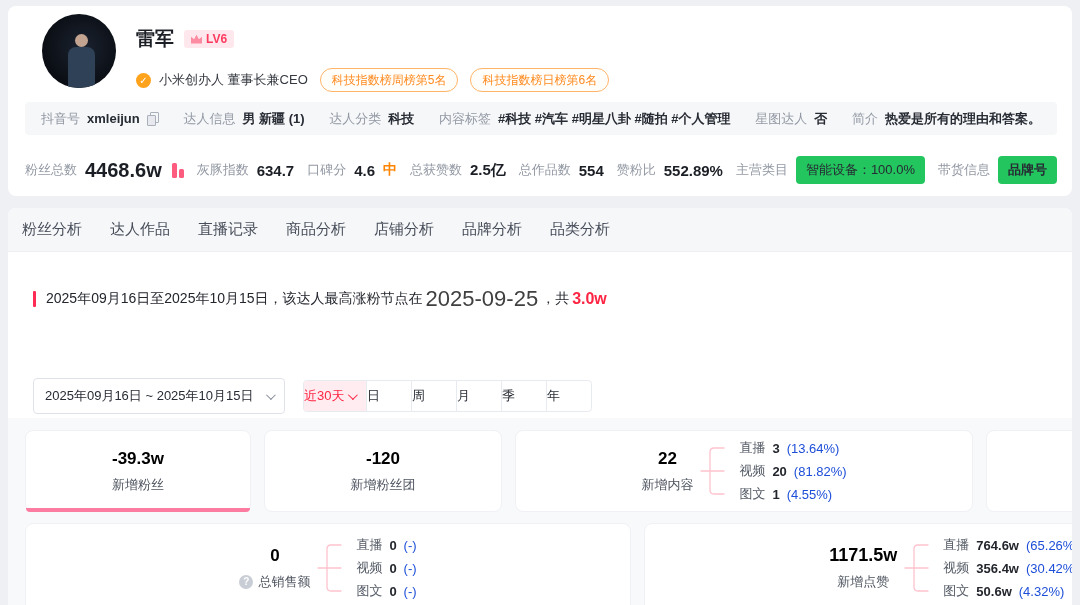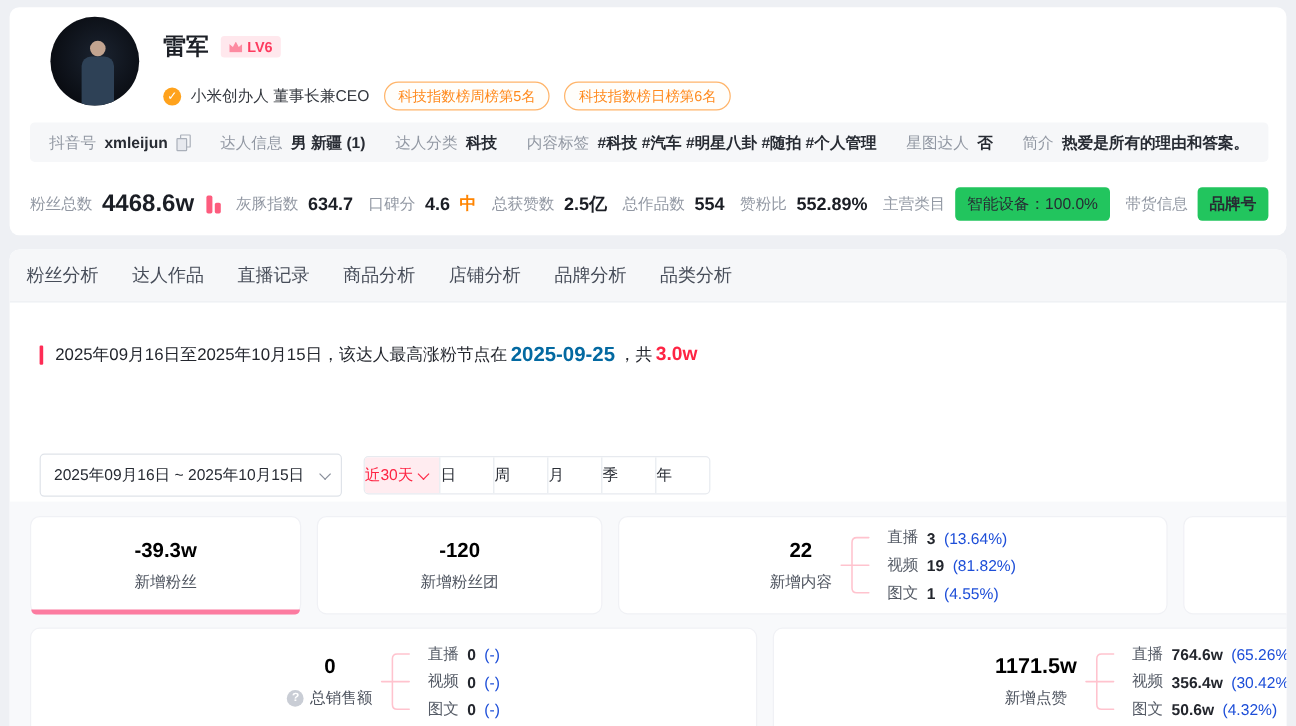--- a/index.html
+++ b/index.html
@@ -42,21 +42,21 @@
   .gray-pill.bold { font-weight:bold; }
 
   
   .main-card { position:absolute; left:8px; top:208px; width:1064px; height:397px; background:#fff; border-radius:8px 8px 0 0; overflow:hidden; }
   .tabbar { display:flex; background:#f6f7f9; border-bottom:1px solid #edeff3; height:44px; }
   .tab { padding:0 14px; display:flex; align-items:center; font-size:15px; color:#474d59; cursor:pointer; }
   .tab.active { background:#fff; color:#fe2443; font-weight:bold; }
 
   .insight { position:absolute; top:78px; left:25px; display:flex; align-items:center; font-size:14px; color:#23262d; }
   .red-bar { width:3px; height:16px; background:#fe2c55; border-radius:1px; margin-right:10px; }
-  .insight .date { color:#0369a1; font-weight:bold; font-size:17px; margin:0 3px; }
+  .insight .date { color:#404040; font-weight:normal; font-size:22px; margin:0 3px; }
   .insight .peak { color:#fe2443; font-weight:bold; font-size:16px; margin-left:3px; }
 
   .filter-row { position:absolute; top:170px; left:25px; display:flex; align-items:center; gap:18px; }
   .date-box { display:flex; align-items:center; justify-content:space-between; width:252px; height:36px; border:1px solid #dfe3e9; border-radius:4px; padding:0 11px; font-size:13px; color:#272b33; cursor:pointer; background:#fff; }
   .chev { width:7px; height:7px; border-right:1.5px solid #878d99; border-bottom:1.5px solid #878d99; transform:rotate(45deg) translateY(-2px); flex:none; }
   .chev.red { border-color:#fe2443; }
   .segmented { display:flex; height:32px; border:1px solid #e7eaef; border-radius:4px; overflow:hidden; background:#fff; }
   .seg { display:flex; align-items:center; width:45px; font-size:13px; color:#2b2f37; border-left:1px solid #e7eaef; cursor:pointer; }
   .seg.quick { width:62px; background:#ffecf0; color:#fe2443; gap:4px; border-left:none; }
 
@@ -231,21 +231,21 @@
               <path d="M2 32 H11 M11 32 V13 Q11 9 15 9 H25 M11 32 H25 M11 32 V51 Q11 55 15 55 H25" stroke="#ffc3ce" stroke-width="1.3" fill="none" stroke-linecap="round"></path>
             </svg>
             <div class="bd-rows">
               <div class="bd-row">
                 <span class="bd-name">直播</span>
                 <span class="bd-val">3</span>
                 <span class="bd-pct">(13.64%)</span>
               </div>
               <div class="bd-row">
                 <span class="bd-name">视频</span>
-                <span class="bd-val">19</span>
+                <span class="bd-val">20</span>
                 <span class="bd-pct">(81.82%)</span>
               </div>
               <div class="bd-row">
                 <span class="bd-name">图文</span>
                 <span class="bd-val">1</span>
                 <span class="bd-pct">(4.55%)</span>
               </div>
             </div>
           </div>
         </div>

